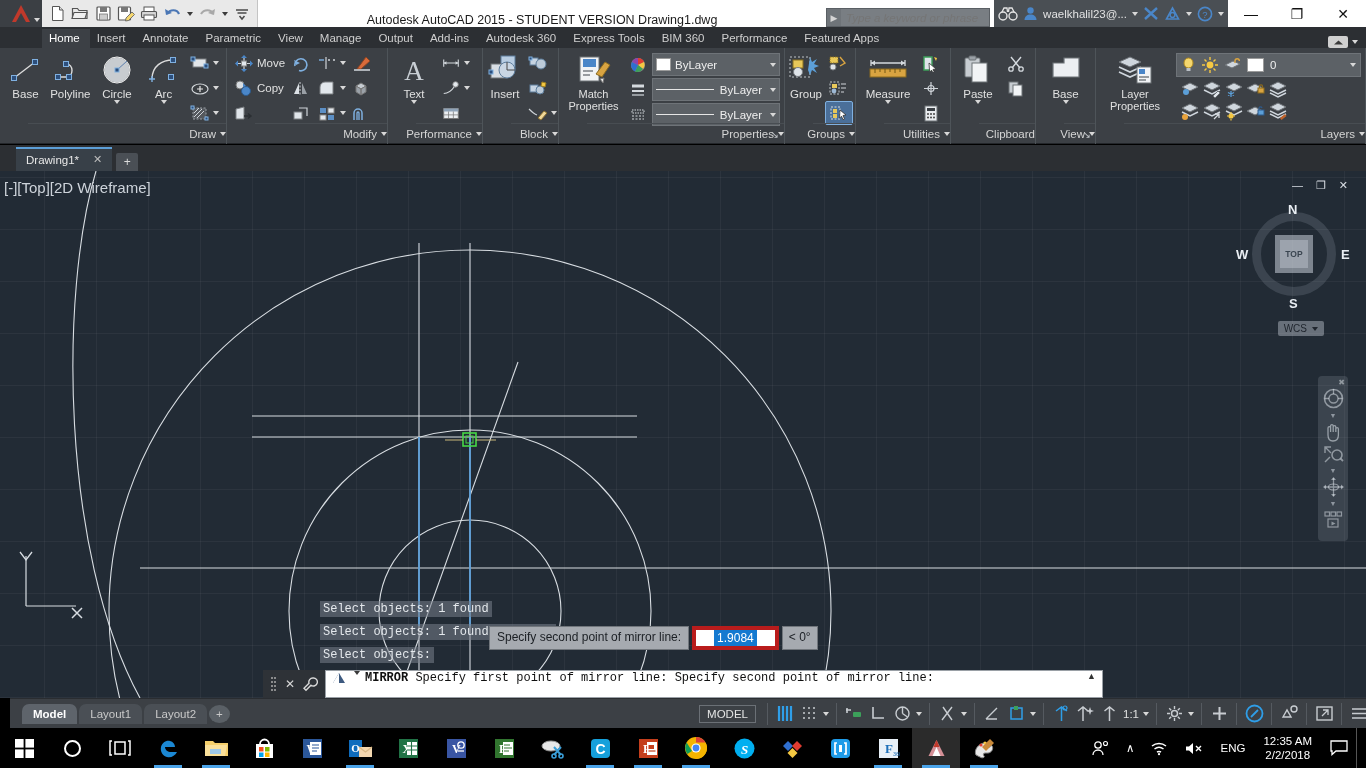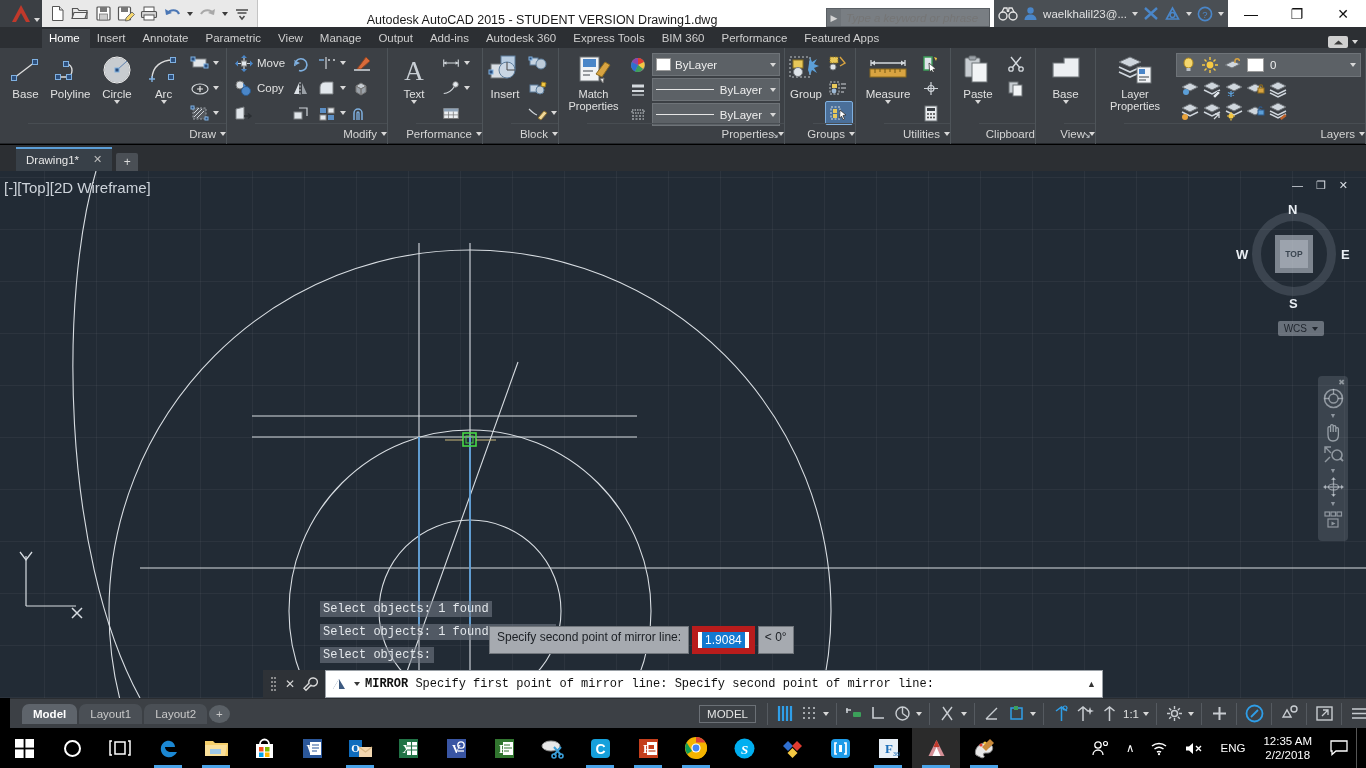--- a/index.html
+++ b/index.html
@@ -216,41 +216,41 @@
   
   #dyninput {
     position: absolute; left: 489px; top: 455px; display: flex; align-items: stretch;
     font-size: 12px;
   }
   #dyn-prompt {
     background: #a6aab0; color: #1b1f24; padding: 3px 7px 4px 7px;
     border: 1px solid #71767c; font-family: "Liberation Sans", sans-serif;
   }
   #dyn-field {
-    background: #ffffff; border: 6px solid #b91c1c; margin-left: 3px;
-    display: flex; align-items: center; padding: 0 4px;
+    background: #ffffff; border: 4px solid #b91c1c; margin-left: 3px;
+    display: flex; align-items: center; padding: 0 18px;
   }
   #dyn-field .sel { background: #1479d0; color: #ffffff; padding: 1px 3px; }
   #dyn-angle {
     background: #a6aab0; color: #1b1f24; border: 1px solid #71767c;
     margin-left: 3px; padding: 3px 6px 4px 6px;
   }
 
   
   #cmdline {
     position: absolute; left: 263px; top: 670px; width: 840px; height: 28px;
     display: flex; align-items: center;
   }
   #cmd-grip {
     width: 62px; height: 28px; background: #2e3237; display: flex;
     align-items: center; justify-content: center; gap: 8px; color: #d8d8d8; font-size: 12px;
   }
   #cmd-input {
     flex: 1; height: 28px; background: #ffffff; border: 1px solid #9aa0a6;
-    display: flex; align-items: center; padding: 0 6px; gap: 5px;
+    display: flex; padding: 0 6px; gap: 5px;
   }
   #cmd-text {
     flex: 1; font-family: "Liberation Mono", monospace; font-size: 12px; color: #101010;
     white-space: nowrap; overflow: hidden;
   }
   #cmd-text b { font-weight: bold; }
 
   
   #statusbar {
     position: absolute; left: 10px; top: 698px; width: 1366px; height: 30px;

